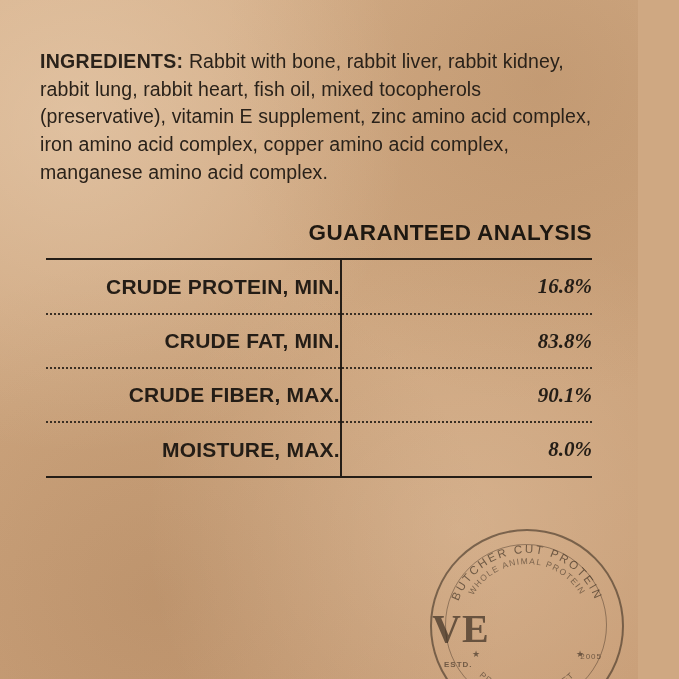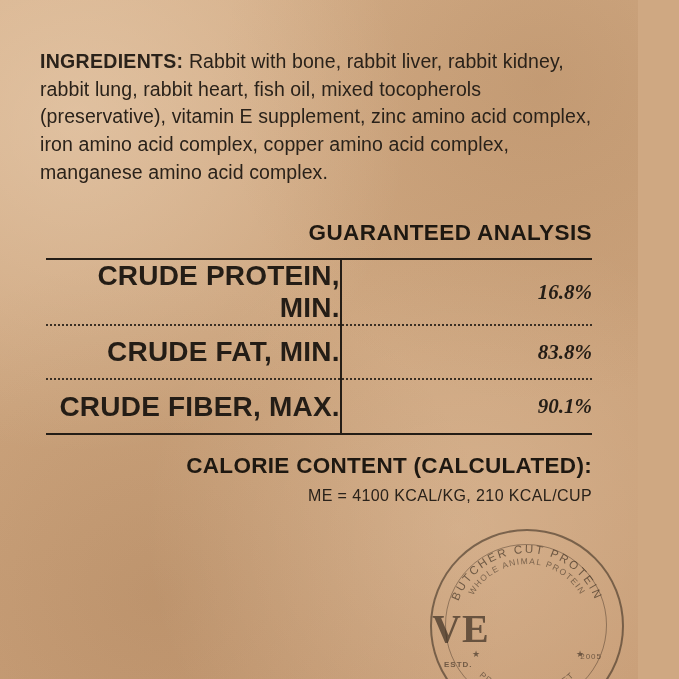--- a/index.html
+++ b/index.html
@@ -68,21 +68,21 @@
     width: 100%;
     border-collapse: collapse;
     table-layout: fixed;
   }
   table.ga tr { height: 54px; }
   table.ga td {
     vertical-align: middle;
     padding: 0;
   }
   td.nutrient {
-    font-size: 28px;
+    font-size: 21px;
     font-weight: bold;
     letter-spacing: 0.2px;
     text-transform: uppercase;
     color: #241d16;
     padding-left: 4px;
     width: 54%;
     border-right: 2px solid #241d16;
   }
   td.value {
     font-size: 21px;
@@ -194,29 +194,29 @@
           <td class="value">16.8%</td>
         </tr>
         <tr class="dotted">
           <td class="nutrient">CRUDE FAT, MIN.</td>
           <td class="value">83.8%</td>
         </tr>
         <tr class="dotted">
           <td class="nutrient">CRUDE FIBER, MAX.</td>
           <td class="value">90.1%</td>
         </tr>
+        <tr class="dotted">
+          <td class="nutrient">MOISTURE, MAX.</td>
+          <td class="value">8.0%</td>
+        </tr>
       </tbody>
     </table>
 
     <div class="ga-bottom-rule"></div>
 
-    <div class="calorie">
-      <div class="calorie-title">CALORIE CONTENT (CALCULATED):</div>
-      <div class="calorie-value">ME = 4100 KCAL/KG, 210 KCAL/CUP</div>
-    </div>
   </div>
 
   <div class="stamp">
     <div class="inner-ring"></div>
     <svg width="190" height="190" viewBox="0 0 190 190" aria-hidden="true">
       <defs>
         <path id="arcTop" d="M 22,95 A 73,73 0 0 1 168,95"></path>
         <path id="arcTop2" d="M 33,95 A 62,62 0 0 1 157,95"></path>
         <path id="arcBottom" d="M 26,95 A 69,69 0 0 0 164,95"></path>
       </defs>

